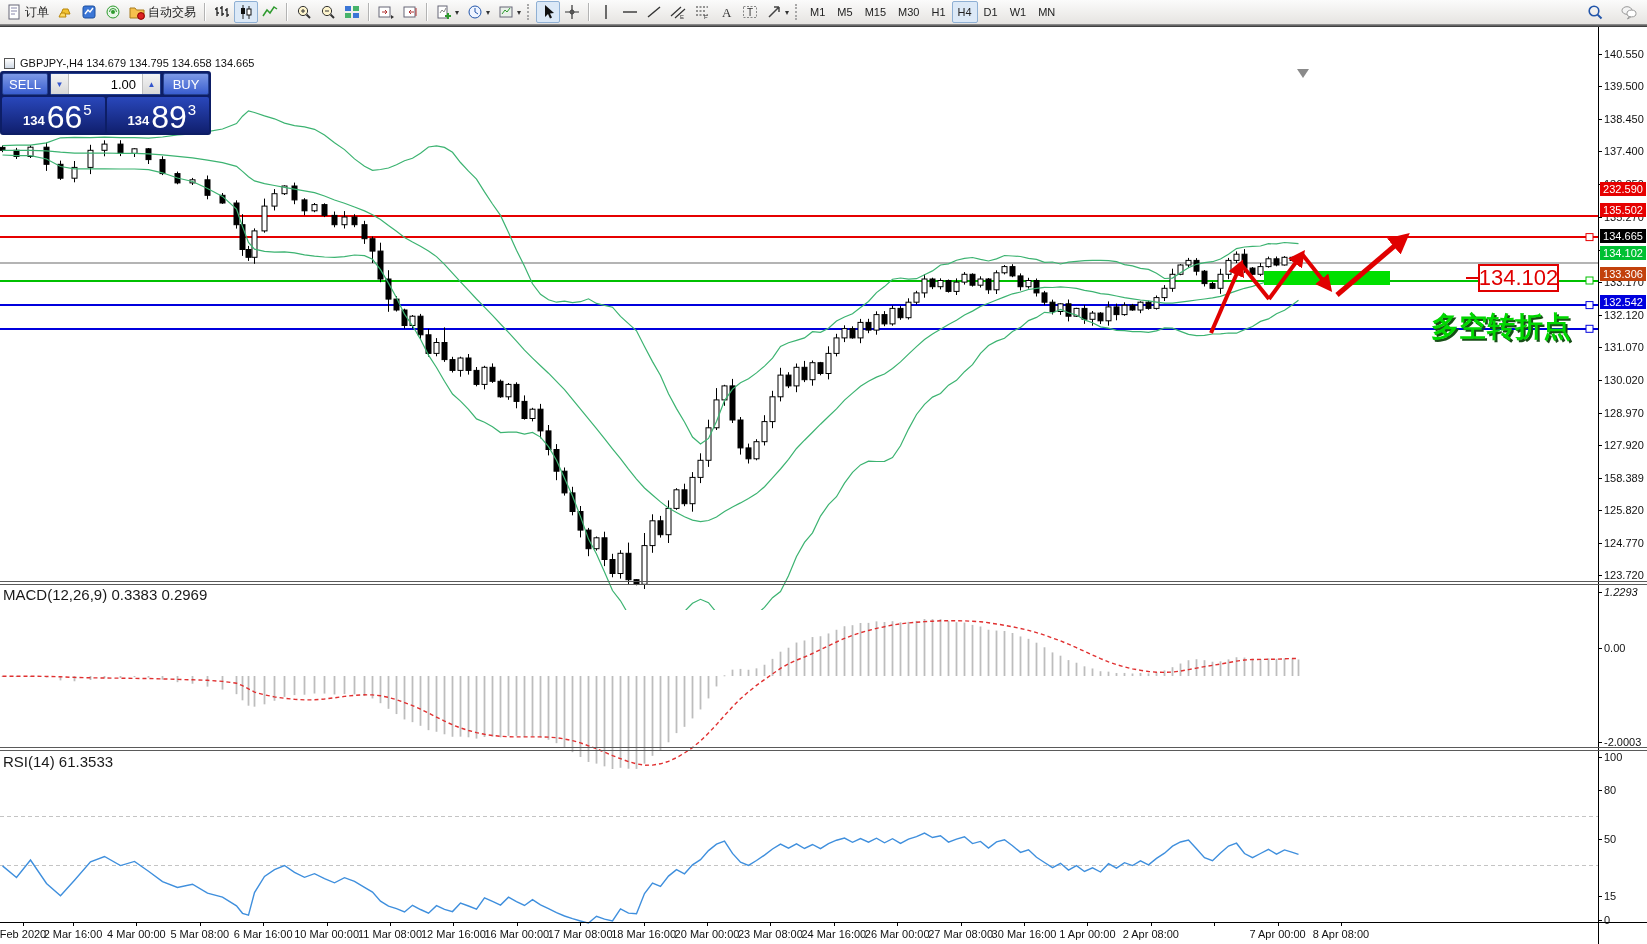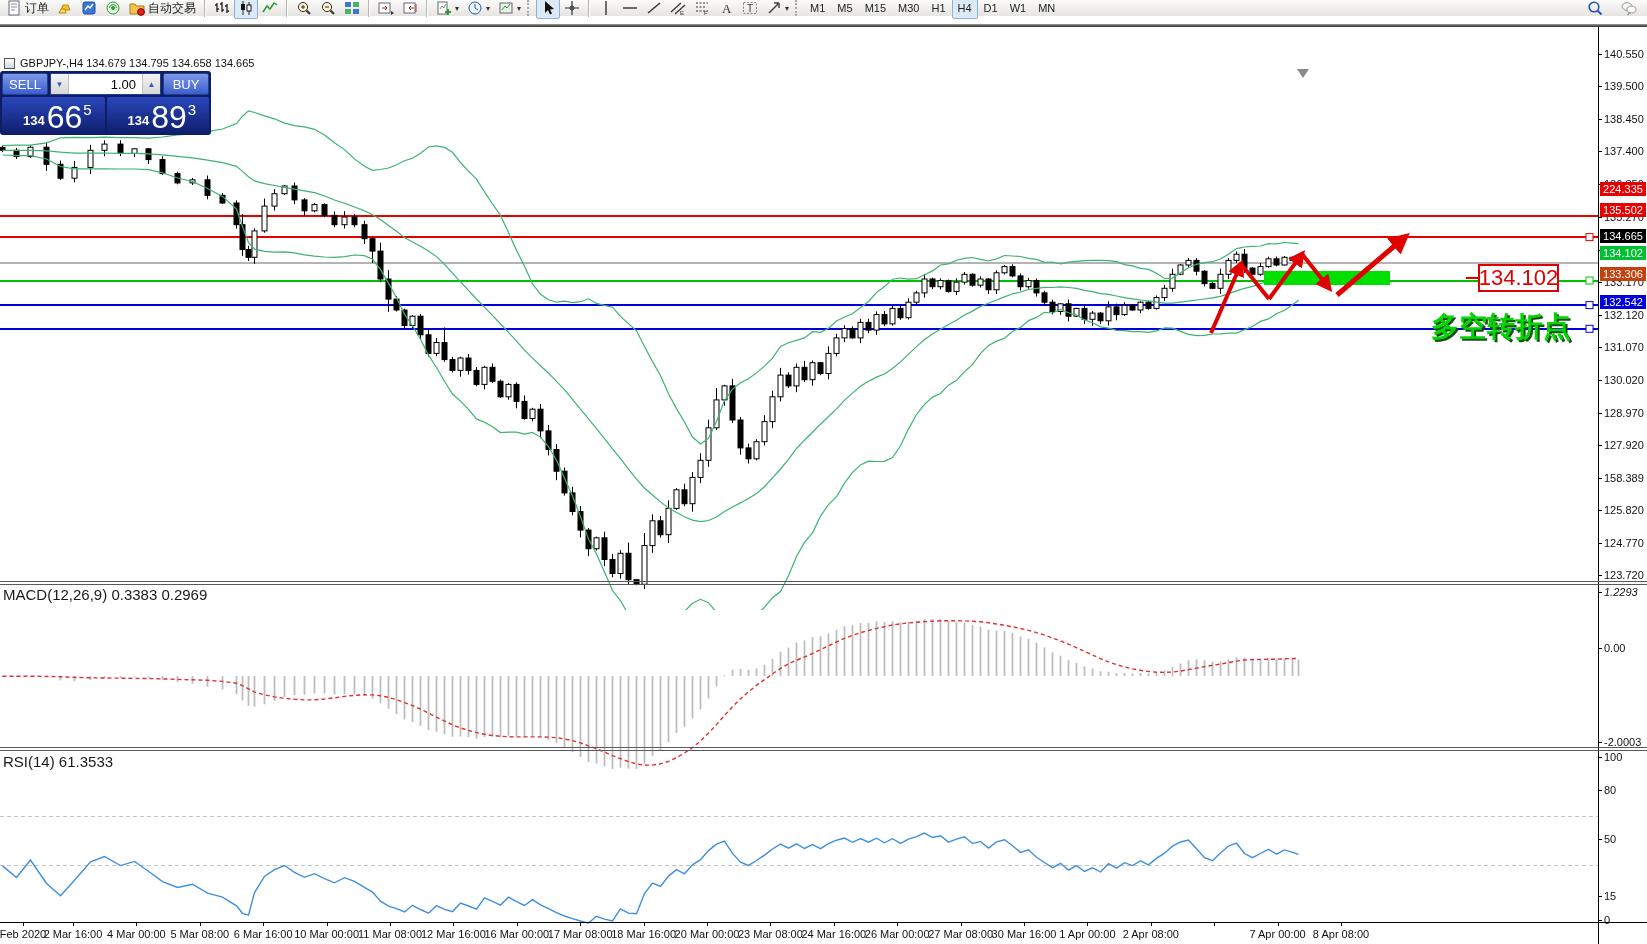--- a/index.html
+++ b/index.html
@@ -1,19 +1,19 @@
 <!DOCTYPE html>
 <html><head>
 <meta charset="utf-8">
 <style>
   html,body{margin:0;padding:0;background:#888;}
   .screen{position:relative;width:1647px;height:944px;background:#fff;overflow:hidden;
     font-family:"Liberation Sans",sans-serif;font-size:11px;color:#000;}
   
-  .toolbar{position:absolute;left:0;top:0;width:1647px;height:16px;
+  .toolbar{position:absolute;left:0;top:0;width:1647px;height:24px;
     background:linear-gradient(#fbfbfb,#e6e4e1);display:flex;align-items:center;padding-left:2px;box-sizing:border-box;}
   .tb-edge{position:absolute;left:0;top:24px;width:1647px;height:3px;background:linear-gradient(#9a9a9a,#2e2e2e);}
   .tbtn{height:22px;min-width:24px;display:flex;align-items:center;justify-content:center;gap:3px;
     padding:0 3px;border:1px solid transparent;font-size:12px;color:#222;box-sizing:border-box;cursor:default;}
   .tbtn.sel{background:#dcе9f7;background-color:#dce9f7;border:1px solid #8fb0d4;border-radius:2px;}
   .tsep{width:0;height:18px;border-left:1px solid #b3b3b3;border-right:1px solid #fff;margin:0 4px;}
   .grip{width:3px;height:16px;border-left:2px dotted #a8a8a8;margin:0 4px 0 2px;}
   .ddarr{font-size:8px;color:#333;}
   .tf-btn{font-size:11px;color:#222;padding:0 5px;height:20px;display:flex;align-items:center;border:1px solid transparent;}
   .tf-btn.sel{border:1px solid #8fb0d4;background:#dce9f7;border-radius:2px;}
@@ -868,21 +868,21 @@
       <div class="tickmark" style="left: 1598px; top: 445px;"></div>
       <div class="tick-label" style="left: 1604px; top: 439px;">127.920</div>
       <div class="tickmark" style="left: 1598px; top: 478px;"></div>
       <div class="tick-label" style="left: 1604px; top: 472px;">158.389</div>
       <div class="tickmark" style="left: 1598px; top: 510px;"></div>
       <div class="tick-label" style="left: 1604px; top: 504px;">125.820</div>
       <div class="tickmark" style="left: 1598px; top: 543px;"></div>
       <div class="tick-label" style="left: 1604px; top: 537px;">124.770</div>
       <div class="tickmark" style="left: 1598px; top: 575px;"></div>
       <div class="tick-label" style="left: 1604px; top: 569px;">123.720</div>
-      <div class="badge" style="top: 182px; background: rgb(230, 0, 0);">224.335</div>
+      <div class="badge" style="top: 182px; background: rgb(230, 0, 0);">232.590</div>
       <div class="badge" style="top: 203px; background: rgb(230, 0, 0);">135.502</div>
       <div class="badge" style="top: 229px; background: rgb(0, 0, 0);">134.665</div>
       <div class="badge" style="top: 246px; background: rgb(0, 192, 50);">134.102</div>
       <div class="badge" style="top: 267px; background: #c2410c;">133.306</div>
       <div class="badge" style="top: 295px; background: rgb(0, 0, 221);">132.542</div>
       <div class="tickmark" style="left: 1598px; top: 592px;"></div>
       <div class="tick-label" style="left: 1604px; top: 586px; font-style: italic;">1.2293</div>
       <div class="tickmark" style="left: 1598px; top: 648px;"></div>
       <div class="tick-label" style="left: 1604px; top: 642px;">0.00</div>
       <div class="tickmark" style="left: 1598px; top: 742px;"></div>

